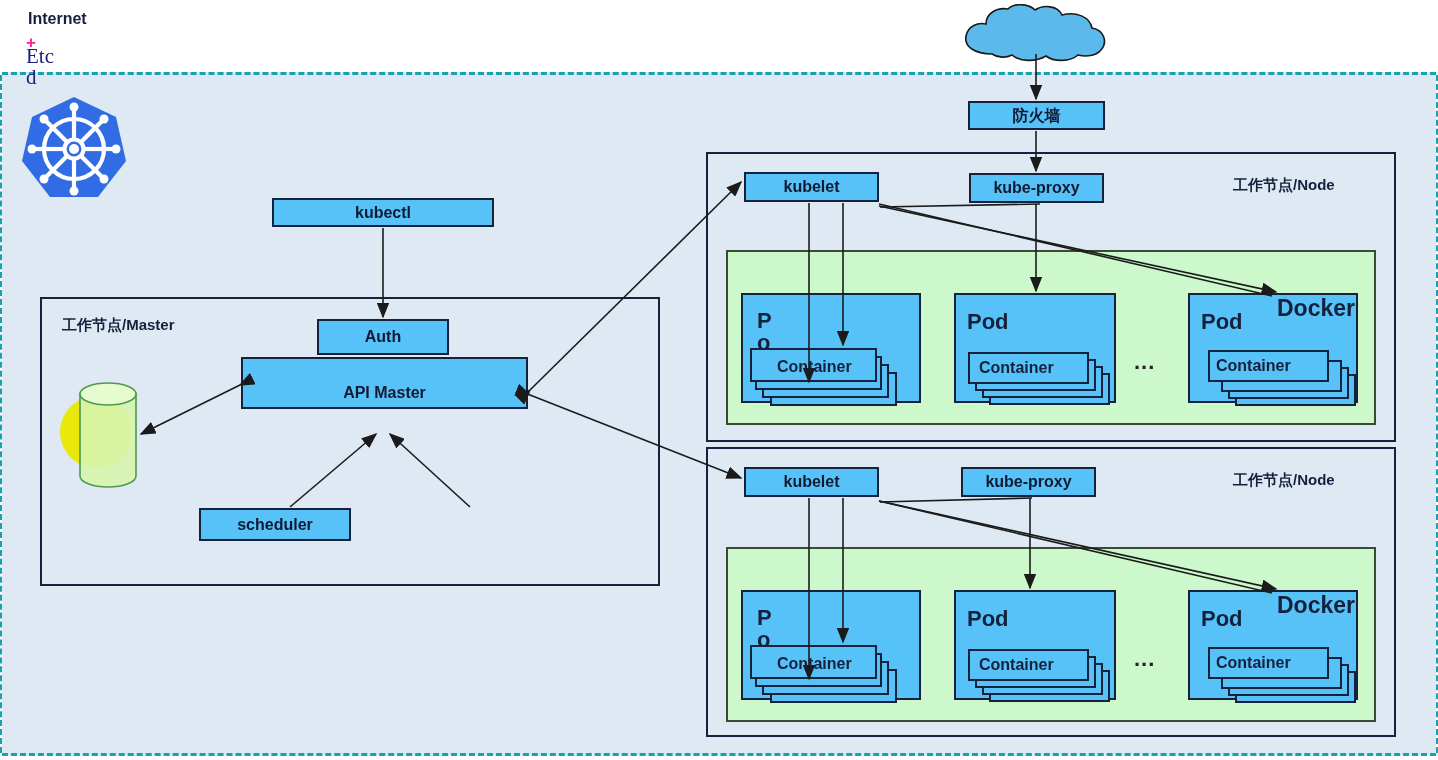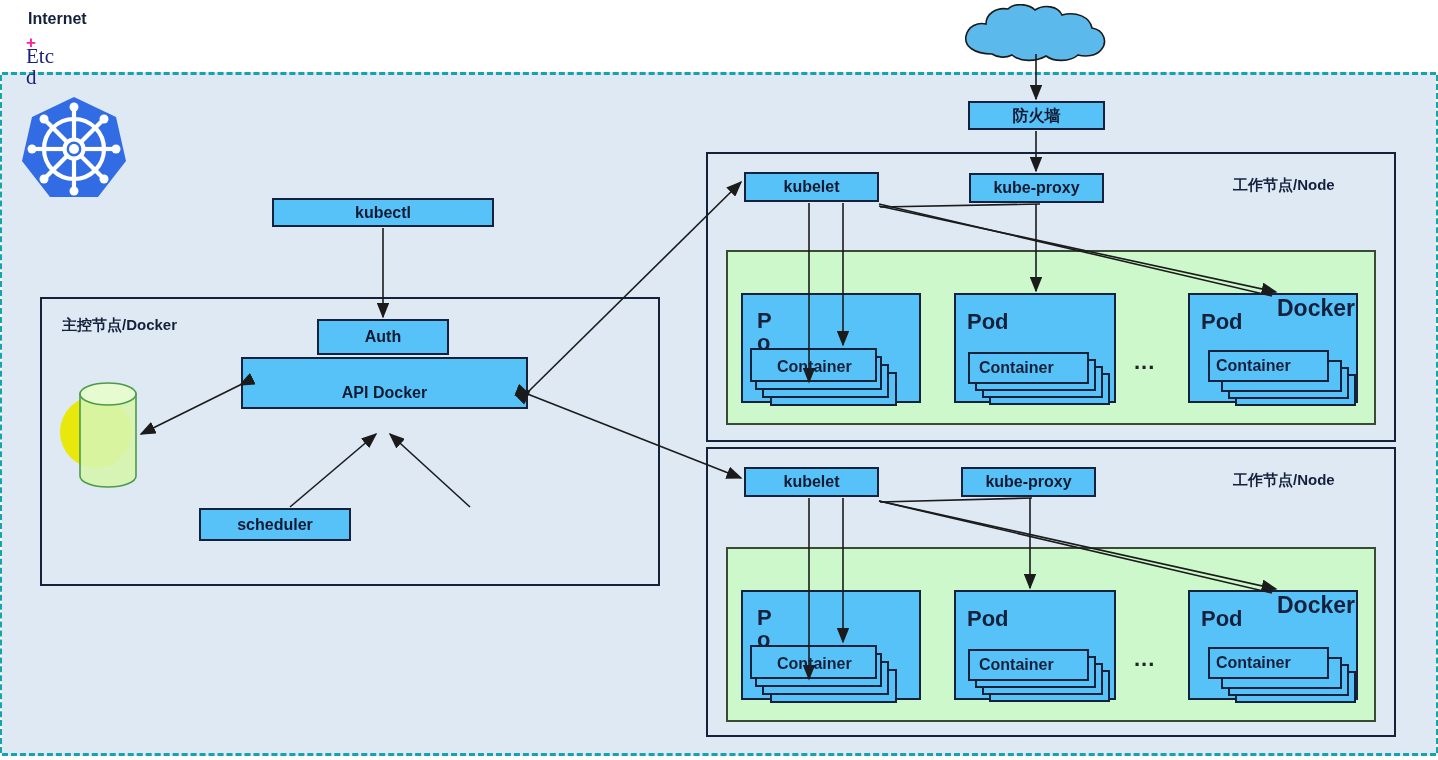--- a/index.html
+++ b/index.html
@@ -185,27 +185,27 @@
         <circle cx="86" cy="26" r="4.5"></circle>
         <circle cx="26" cy="86" r="4.5"></circle>
         <circle cx="56" cy="56" r="5"></circle>
       </g>
     </svg>
   </div>
 
   <div class="bx" style="left:968px; top:101px; width:137px; height:29px; font-size:16px;">防火墙</div>
 
   <div class="master-box"></div>
-  <div class="region-label" style="left:62px; top:316px;">主控节点/Docker</div>
+  <div class="region-label" style="left:62px; top:316px;">工作节点/Master</div>
 
   <div class="bx" style="left:272px; top:198px; width:222px; height:29px; font-size:16px;">kubectl</div>
 
   <div class="bx" style="left:317px; top:319px; width:132px; height:36px; font-size:16px;">Auth</div>
 
-  <div class="bx" style="left:241px; top:357px; width:287px; height:52px; font-size:16px; align-items:flex-end; padding-bottom:5px;">API Docker</div>
+  <div class="bx" style="left:241px; top:357px; width:287px; height:52px; font-size:16px; align-items:flex-end; padding-bottom:5px;">API Master</div>
 
   <div class="bx" style="left:199px; top:508px; width:152px; height:33px; font-size:16px;">scheduler</div>
 
 
   <div class="etcd-wrap">
     <svg viewBox="0 0 112 122" xmlns="http://www.w3.org/2000/svg">
       <circle cx="38" cy="60" r="36" fill="#e8e80c"></circle>
       <path d="M22 22 L22 104 A28 11 0 0 0 78 104 L78 22 Z" fill="#d6f5ae" fill-opacity="0.9" stroke="#4c9a4c" stroke-width="1.6"></path>
       <ellipse cx="50" cy="22" rx="28" ry="11" fill="#e6fbd0" stroke="#4c9a4c" stroke-width="1.6"></ellipse>
     </svg>

